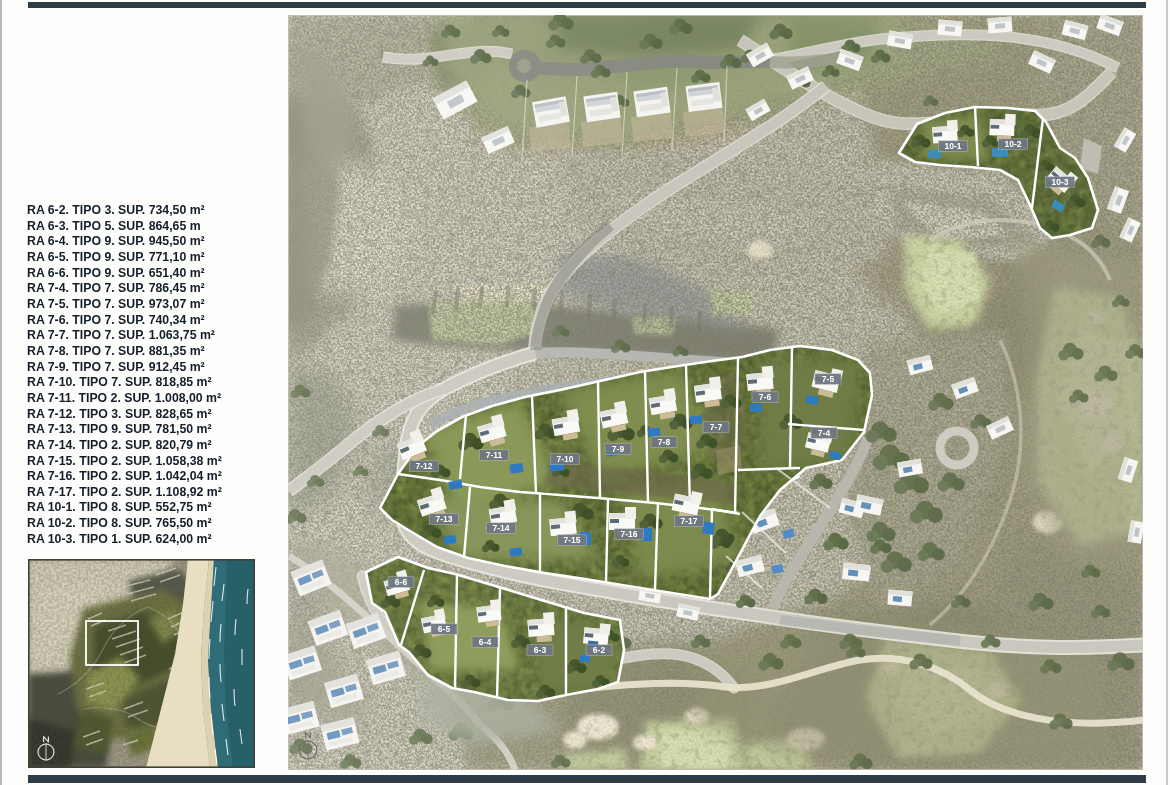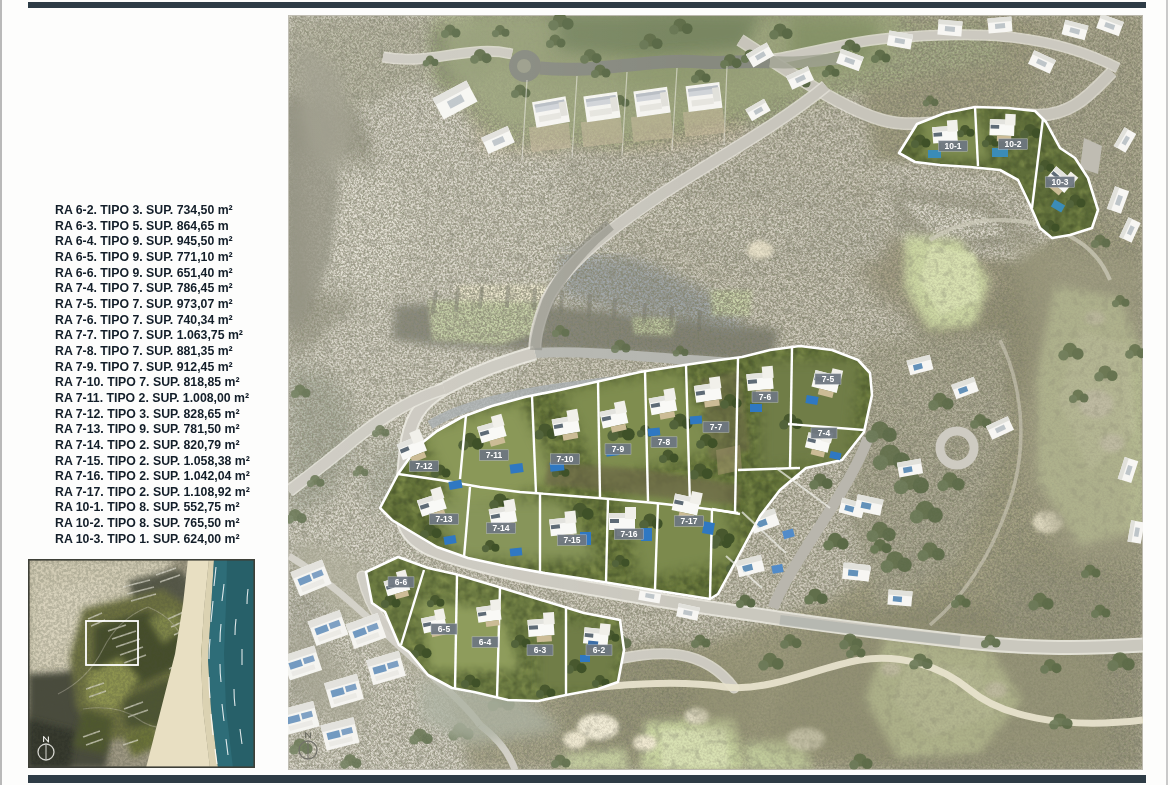--- a/index.html
+++ b/index.html
@@ -1,20 +1,20 @@
 <!DOCTYPE html>
 <html><head>
 <meta charset="utf-8">
 <style>
   html,body{margin:0;padding:0;background:#ffffff;}
   #page{position:relative;width:1170px;height:785px;background:#fdfdfc;overflow:hidden;
         font-family:"Liberation Sans", sans-serif;}
   .bar{position:absolute;background:#2e3c46;}
   #list{position:absolute;left:27px;top:203px;color:#131e29;font-weight:bold;
-        font-size:12.3px;line-height:15.65px;letter-spacing:0px;white-space:pre;margin-left:28px;}
+        font-size:12.3px;line-height:15.65px;letter-spacing:0px;white-space:pre;}
 </style>
 </head>
 <body>
 <div id="page">
 
   <div style="position:absolute;left:0;top:0;width:2px;height:785px;background:#b9b9b9;"></div>
 
   <div style="position:absolute;left:1166px;top:0;width:2px;height:785px;background:#c9c9c9;"></div>
 
   <div class="bar" style="left:28px;top:2px;width:1118px;height:5.5px;"></div>

